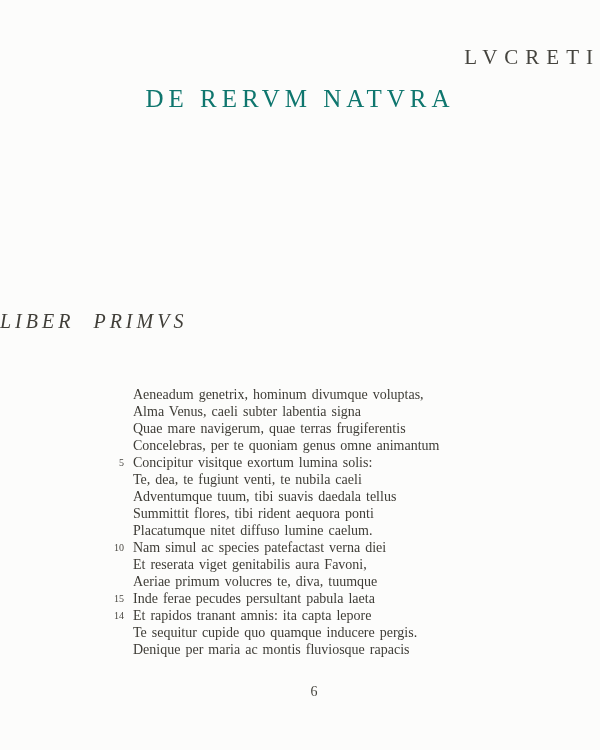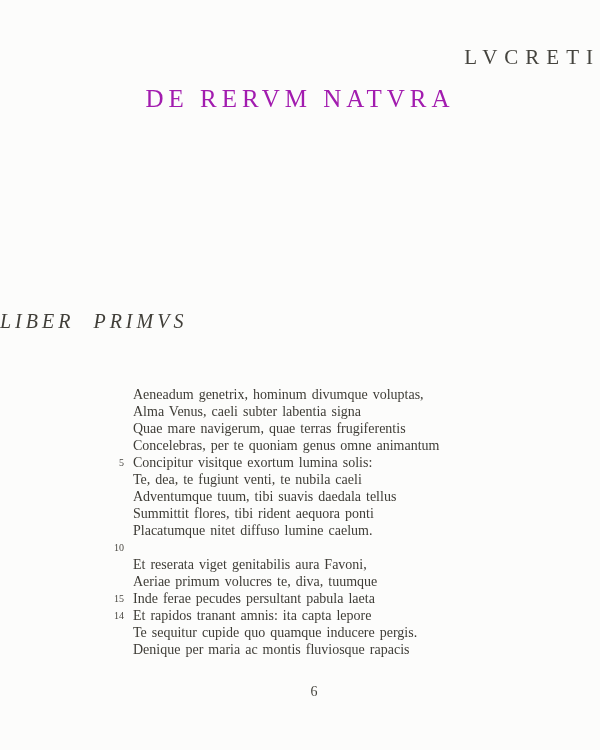--- a/index.html
+++ b/index.html
@@ -35,21 +35,21 @@
     white-space: nowrap;
   }
   .title-line2 {
     position: absolute;
     top: 85px;
     left: 0;
     width: 100%;
     text-align: center;
     font-size: 25px;
     letter-spacing: 5px;
-    color: #a21caf;
+    color: #0f766e;
     white-space: nowrap;
   }
   .section-heading {
     position: absolute;
     top: 310px;
     left: 0;
     width: 100%;
     text-align: left;
     font-style: italic;
     font-size: 20px;
@@ -104,21 +104,21 @@
   <div class="poem">
     <div class="line"><span class="lnum"></span><span class="ltext">Aeneadum genetrix, hominum divumque voluptas,</span></div>
     <div class="line"><span class="lnum"></span><span class="ltext">Alma Venus, caeli subter labentia signa</span></div>
     <div class="line"><span class="lnum"></span><span class="ltext">Quae mare navigerum, quae terras frugiferentis</span></div>
     <div class="line"><span class="lnum"></span><span class="ltext">Concelebras, per te quoniam genus omne animantum</span></div>
     <div class="line"><span class="lnum">5</span><span class="ltext">Concipitur visitque exortum lumina solis:</span></div>
     <div class="line"><span class="lnum"></span><span class="ltext">Te, dea, te fugiunt venti, te nubila caeli</span></div>
     <div class="line"><span class="lnum"></span><span class="ltext">Adventumque tuum, tibi suavis daedala tellus</span></div>
     <div class="line"><span class="lnum"></span><span class="ltext">Summittit flores, tibi rident aequora ponti</span></div>
     <div class="line"><span class="lnum"></span><span class="ltext">Placatumque nitet diffuso lumine caelum.</span></div>
-    <div class="line"><span class="lnum">10</span></div>
+    <div class="line"><span class="lnum">10</span><span class="ltext">Nam simul ac species patefactast verna diei</span></div>
     <div class="line"><span class="lnum"></span><span class="ltext">Et reserata viget genitabilis aura Favoni,</span></div>
     <div class="line"><span class="lnum"></span><span class="ltext">Aeriae primum volucres te, diva, tuumque</span></div>
     <div class="line"><span class="lnum">15</span><span class="ltext">Inde ferae pecudes persultant pabula laeta</span></div>
     <div class="line"><span class="lnum">14</span><span class="ltext">Et rapidos tranant amnis: ita capta lepore</span></div>
     <div class="line"><span class="lnum"></span><span class="ltext">Te sequitur cupide quo quamque inducere pergis.</span></div>
     <div class="line"><span class="lnum"></span><span class="ltext">Denique per maria ac montis fluviosque rapacis</span></div>
   </div>
 
   <div class="page-number">6</div>
 

